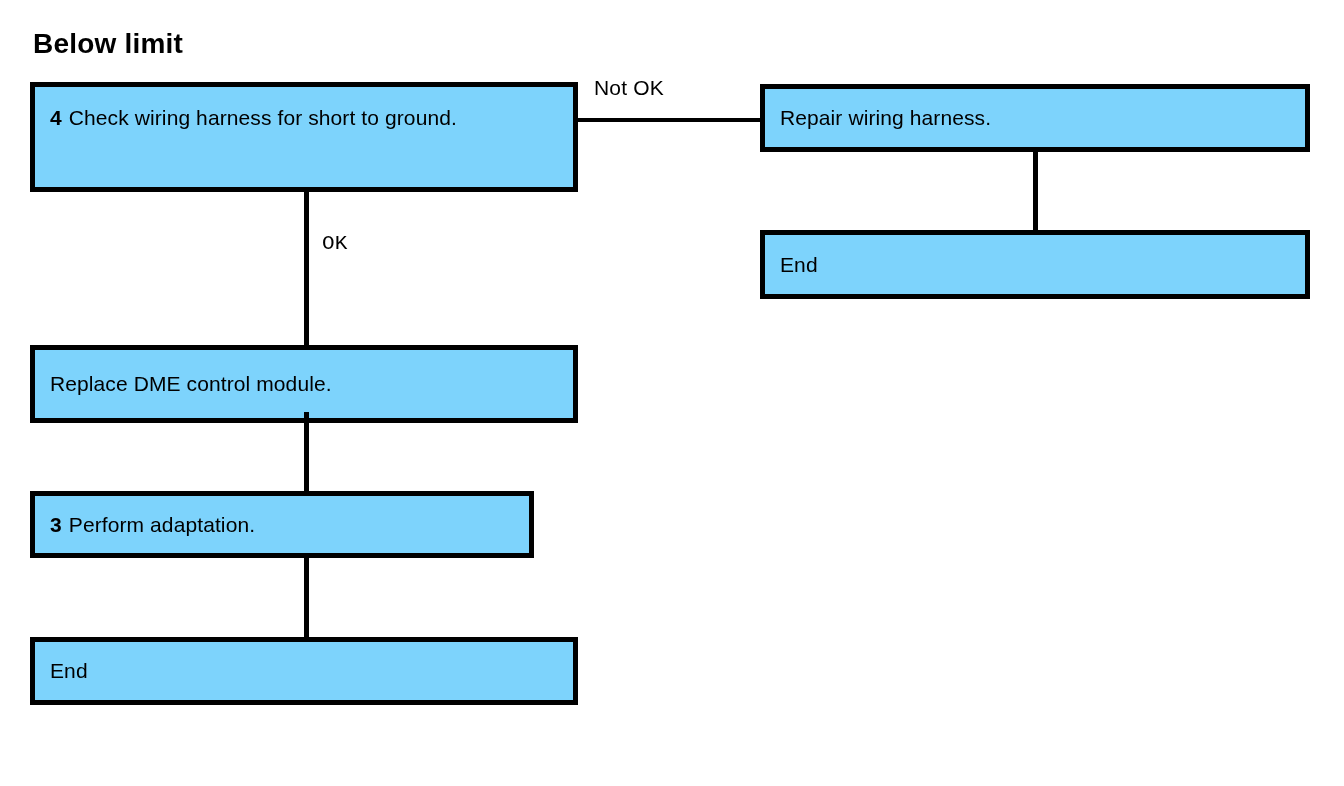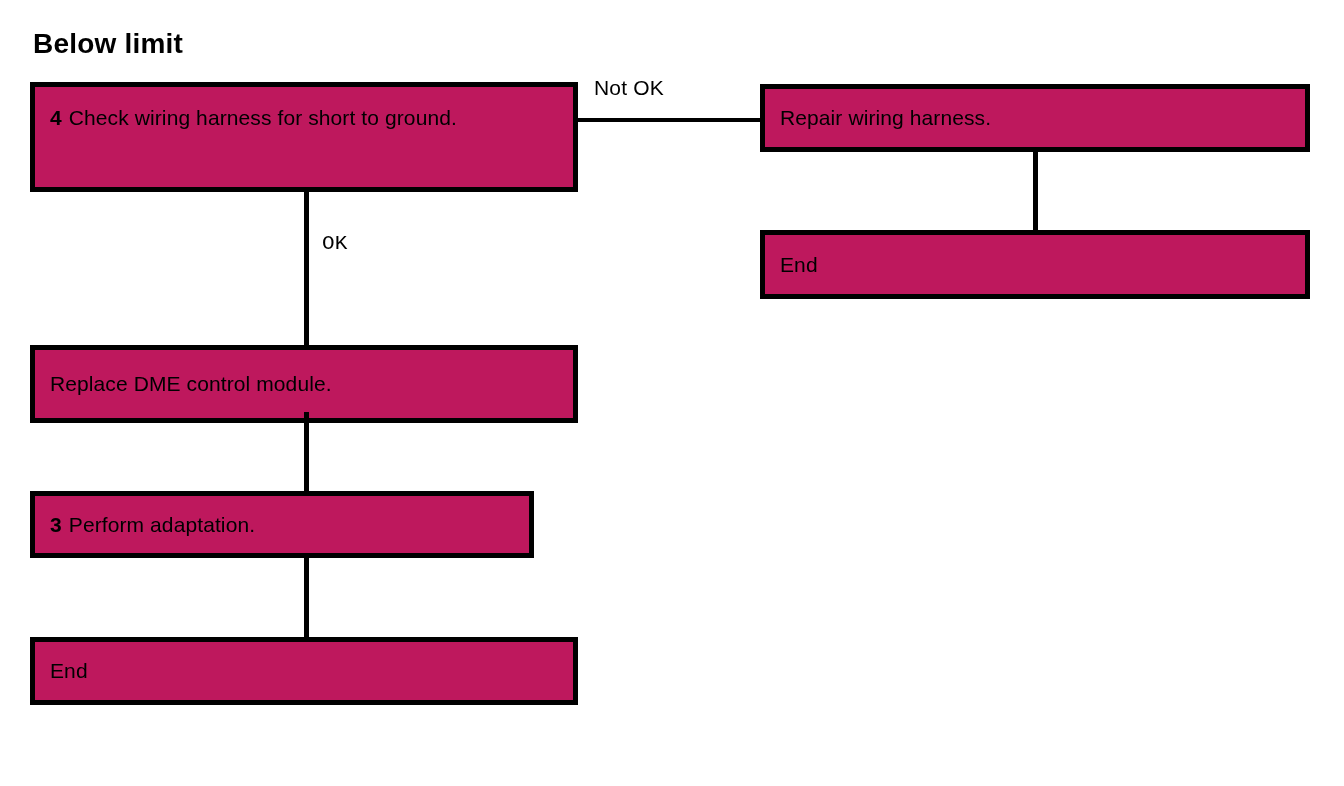--- a/index.html
+++ b/index.html
@@ -17,21 +17,21 @@
     left: 33px;
     top: 28px;
     font-size: 28px;
     font-weight: bold;
     letter-spacing: 0.2px;
   }
   .node {
     position: absolute;
     box-sizing: border-box;
     border: 5px solid #000000;
-    background: #be185d;
+    background: #7dd3fc;
     font-size: 21px;
     letter-spacing: 0.1px;
   }
   .node.single {
     display: flex;
     align-items: center;
     padding: 0 15px;
   }
   .node.multi {
     padding: 11px 15px 0 15px;

